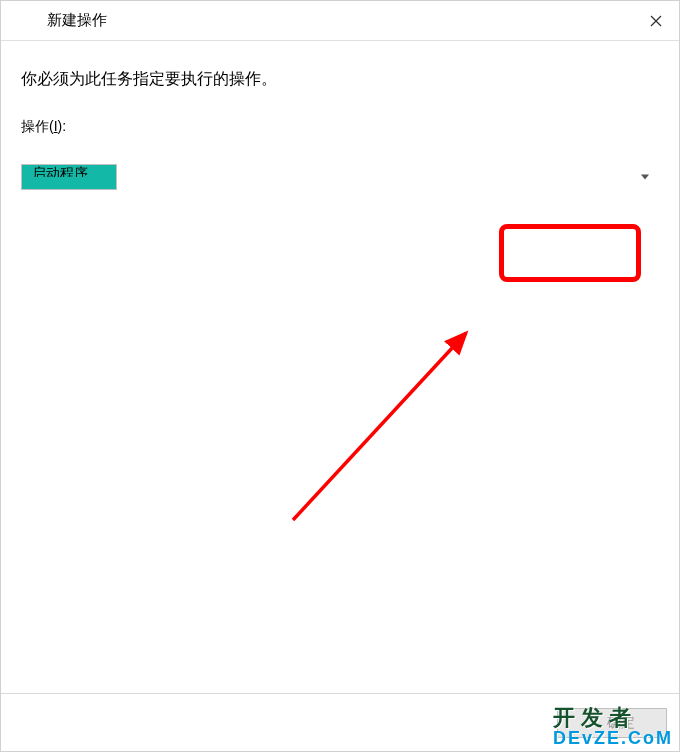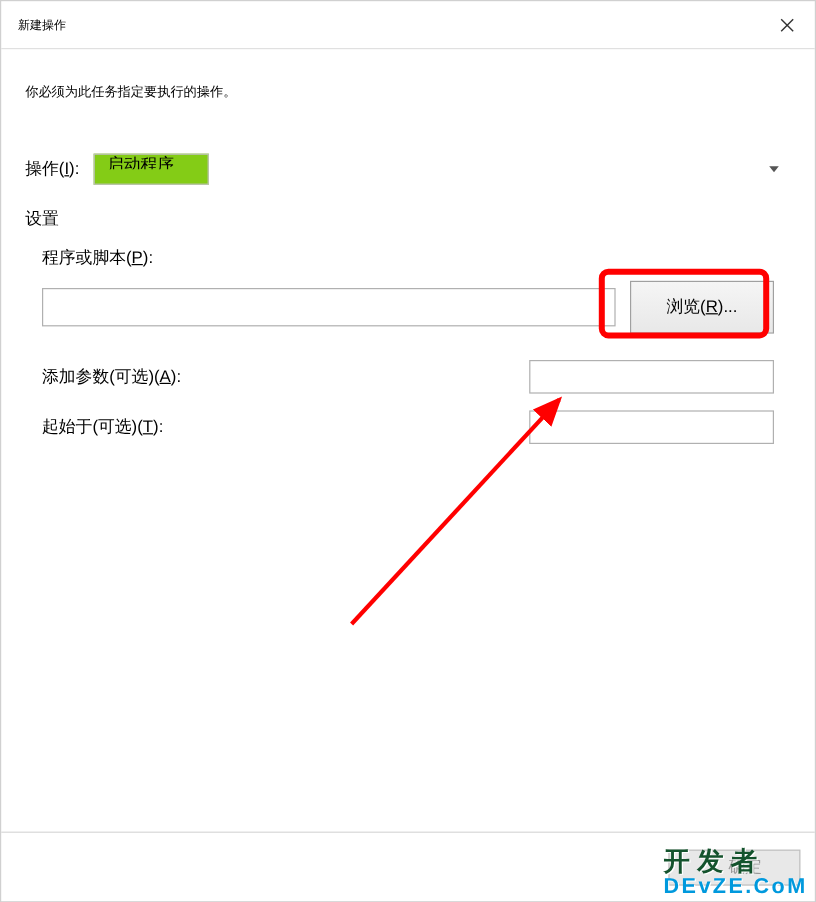--- a/index.html
+++ b/index.html
@@ -26,61 +26,62 @@
     }
     .title-bar {
       height: 40px;
       display: flex;
       align-items: center;
       justify-content: space-between;
       padding: 0 0 0 14px;
       border-bottom: 1px solid #e0e0e0;
     }
     .title-text {
-      font-size: 10px;
-      color: #000;
+      font-size: 15px;
+      color: #000;
+      margin-left: 32px;
     }
     .close-btn {
       width: 46px;
       height: 40px;
       display: flex;
       align-items: center;
       justify-content: center;
       cursor: pointer;
     }
     .close-btn svg {
       width: 12px;
       height: 12px;
     }
     .content {
       flex: 1;
       padding: 28px 20px 12px 20px;
       position: relative;
     }
     .instruction {
-      font-size: 11px;
-      color: #000;
-      margin-bottom: 44px;
+      font-size: 16px;
+      color: #000;
+      margin-bottom: 28px;
     }
     .action-row {
       display: flex;
-      align-items: center;
-      gap: 12px;
+      gap: 28px;
       margin-bottom: 22px;
+      flex-direction: column;
     }
     .action-label {
       font-size: 14px;
       color: #000;
       white-space: nowrap;
     }
     .action-select {
       flex: 1;
       height: 26px;
       border: 1px solid #c0c0c0;
-      background: #84cc16;
+      background: #14b8a6;
       padding: 0 28px 12px 10px;
       font-size: 14px;
       font-family: inherit;
       appearance: none;
       position: relative;
     }
     .select-wrapper {
       flex: 1;
       position: relative;
     }
@@ -245,42 +246,20 @@
 
     <div class="action-row">
       <span class="action-label">操作(<span class="underline">I</span>):</span>
       <div class="select-wrapper">
         <select class="action-select">
           <option>启动程序</option>
         </select>
       </div>
     </div>
 
-    <div class="settings-group">
-      <span class="settings-label">设置</span>
-      <div class="settings-inner">
-
-        <div class="field-label">程序或脚本(<span class="underline">P</span>):</div>
-        <div class="script-row">
-          <input type="text" class="script-input" value="" style="">
-          <button class="browse-button">浏览(<span class="underline">R</span>)...</button>
-        </div>
-
-        <div class="param-row">
-          <span class="param-label">添加参数(可选)(<span class="underline">A</span>):</span>
-          <input type="text" class="param-input" value="" style="">
-        </div>
-
-        <div class="param-row">
-          <span class="param-label">起始于(可选)(<span class="underline">T</span>):</span>
-          <input type="text" class="param-input" value="" style="">
-        </div>
-
-      </div>
-    </div>
 
     <div class="browse-highlight"></div>
 
     <svg class="arrow-svg" width="210" height="220">
       <defs>
         <marker id="arrowhead" markerWidth="8" markerHeight="8" refX="6" refY="3" orient="auto">
           <polygon points="0 0, 7 3, 0 6" fill="#ff0000"></polygon>
         </marker>
       </defs>
       <line x1="12" y1="205" x2="185" y2="18" stroke="#ff0000" stroke-width="3.5" marker-end="url(#arrowhead)"></line>

